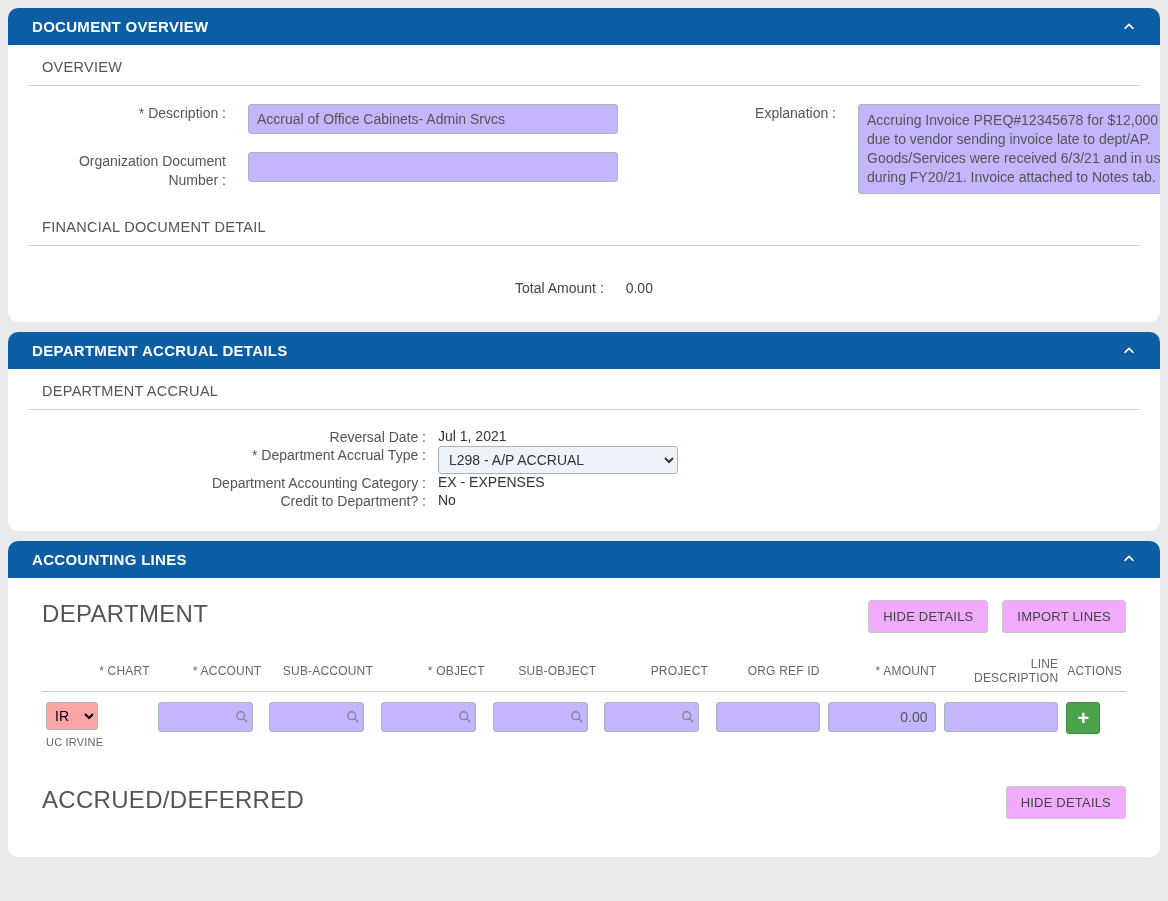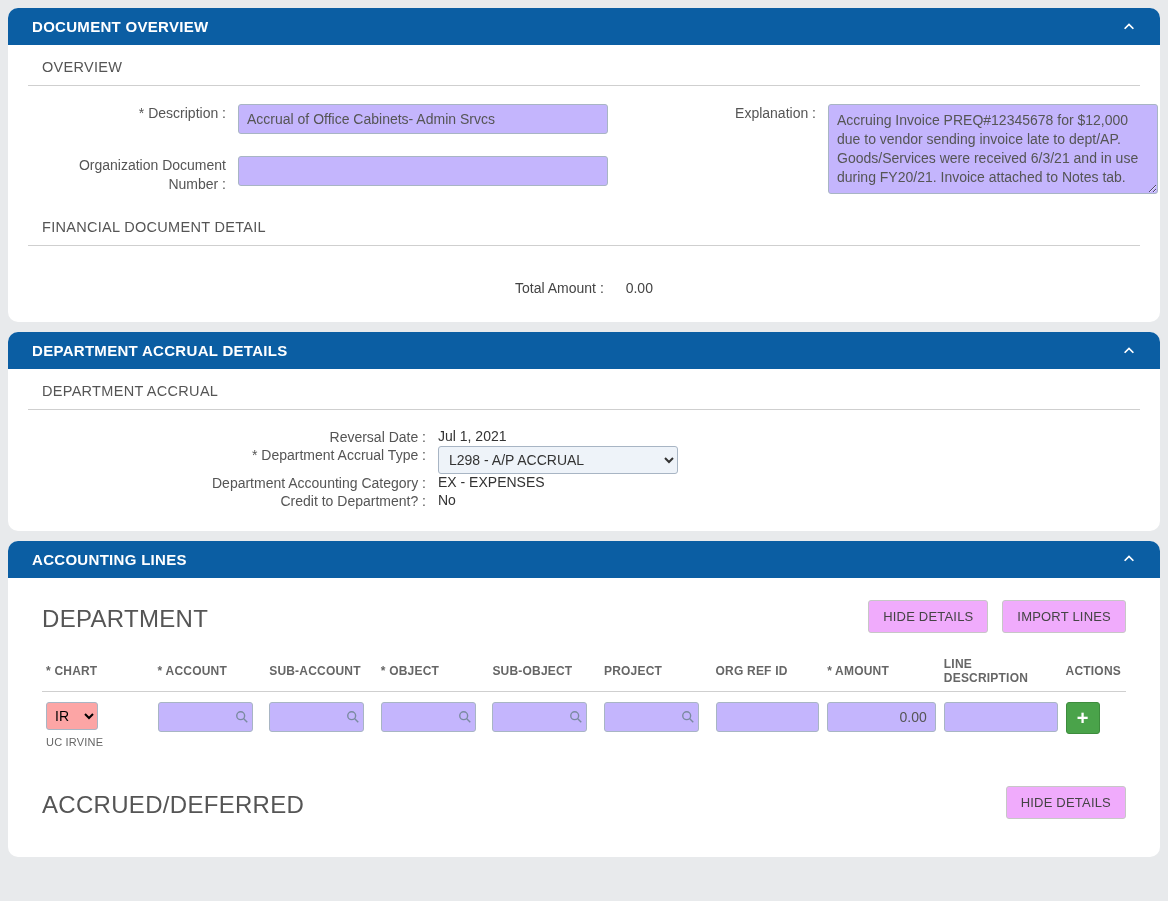--- a/index.html
+++ b/index.html
@@ -46,20 +46,21 @@
     margin-bottom: 18px;
     font-weight: normal;
   }
   .form-grid {
     display: grid;
     grid-template-columns: 200px 370px 220px 330px;
     column-gap: 0;
     row-gap: 18px;
     align-items: start;
     padding: 0 10px;
+    gap: 10px;
   }
   .label {
     text-align: right;
     color: #555;
     padding-right: 12px;
     line-height: 1.3;
   }
   .value {
     color: #333;
   }
@@ -102,21 +103,21 @@
     font-size: 14px;
     color: #333;
     width: 240px;
     height: 28px;
   }
 
   
   .section-title-row {
     display: flex;
     justify-content: space-between;
-    align-items: flex-end;
+    align-items: flex-start;
     padding: 8px 14px 18px 14px;
   }
   .section-title {
     font-size: 24px;
     color: #555;
     font-weight: normal;
     letter-spacing: 0.3px;
   }
   .btn {
     background: #f0abfc;
@@ -129,24 +130,24 @@
     margin-left: 10px;
     letter-spacing: 0.2px;
   }
   table.acct {
     width: 100%;
     border-collapse: collapse;
     margin: 0 14px;
     width: calc(100% - 28px);
   }
   table.acct th {
-    text-align: left;
+    text-align: right;
     font-size: 12px;
     color: #666;
-    font-weight: bold;
+    font-weight: normal;
     padding: 6px 4px;
     border-bottom: 1px solid #cfcfcf;
     letter-spacing: 0.2px;
   }
   table.acct td {
     padding: 10px 4px 4px 4px;
     vertical-align: top;
   }
   .lookup-wrap {
     position: relative;

